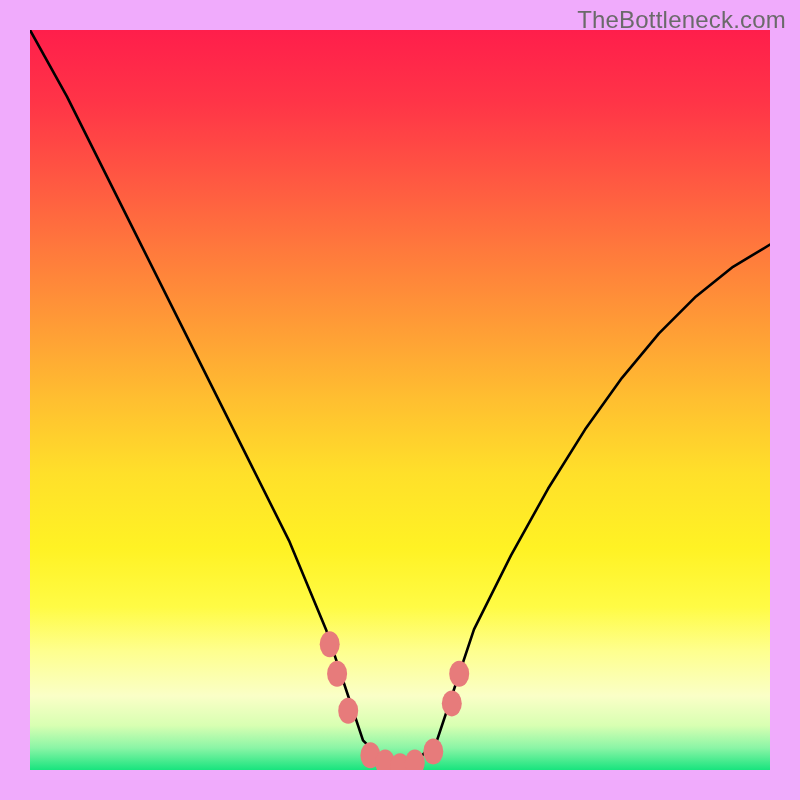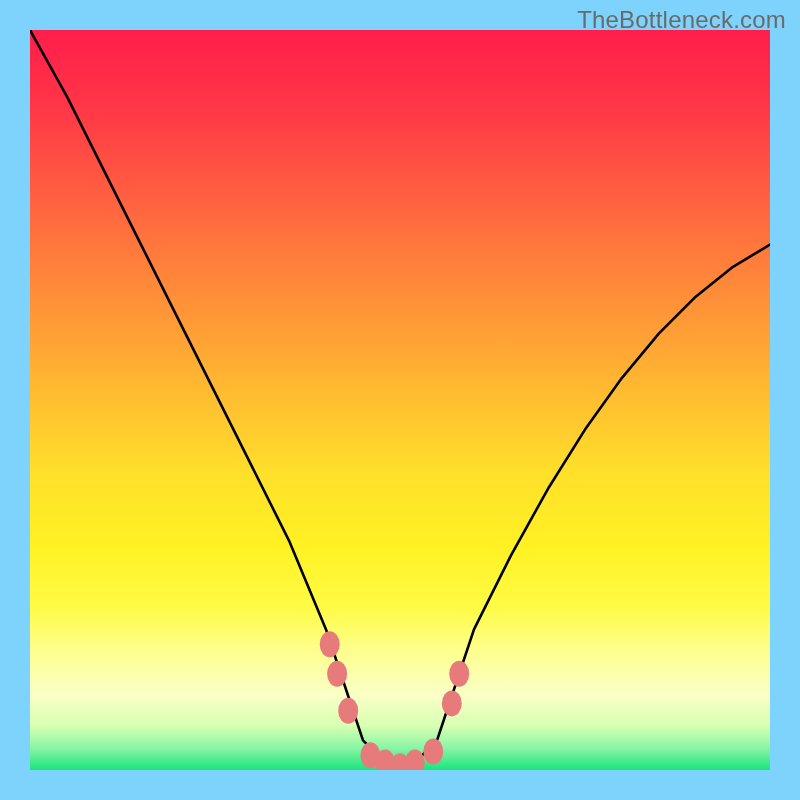--- a/index.html
+++ b/index.html
@@ -9,21 +9,21 @@
     height: 800px;
     background: #000;
     font-family: Arial, Helvetica, sans-serif;
   }
   .frame {
     position: absolute;
     top: 0;
     left: 0;
     width: 800px;
     height: 800px;
-    background: #7dd3fc;
+    background: #f0abfc;
   }
   .plot-area {
     position: absolute;
     top: 30px;
     left: 30px;
     width: 740px;
     height: 740px;
     overflow: hidden;
   }
   .watermark {

